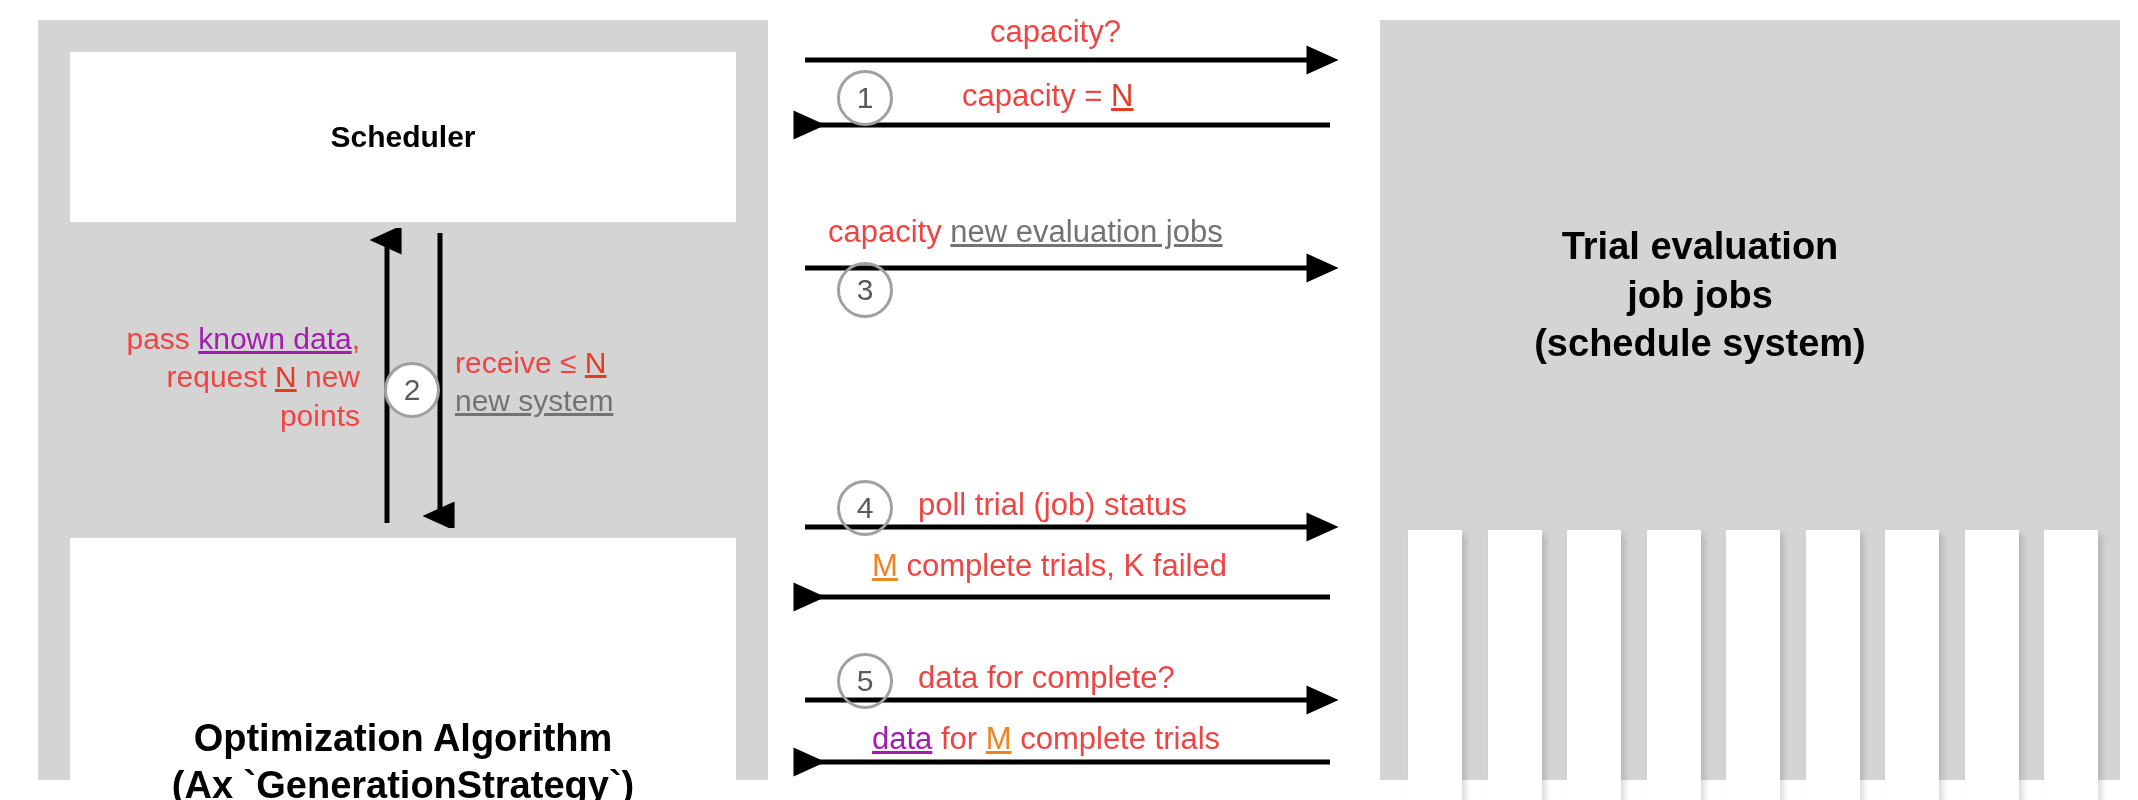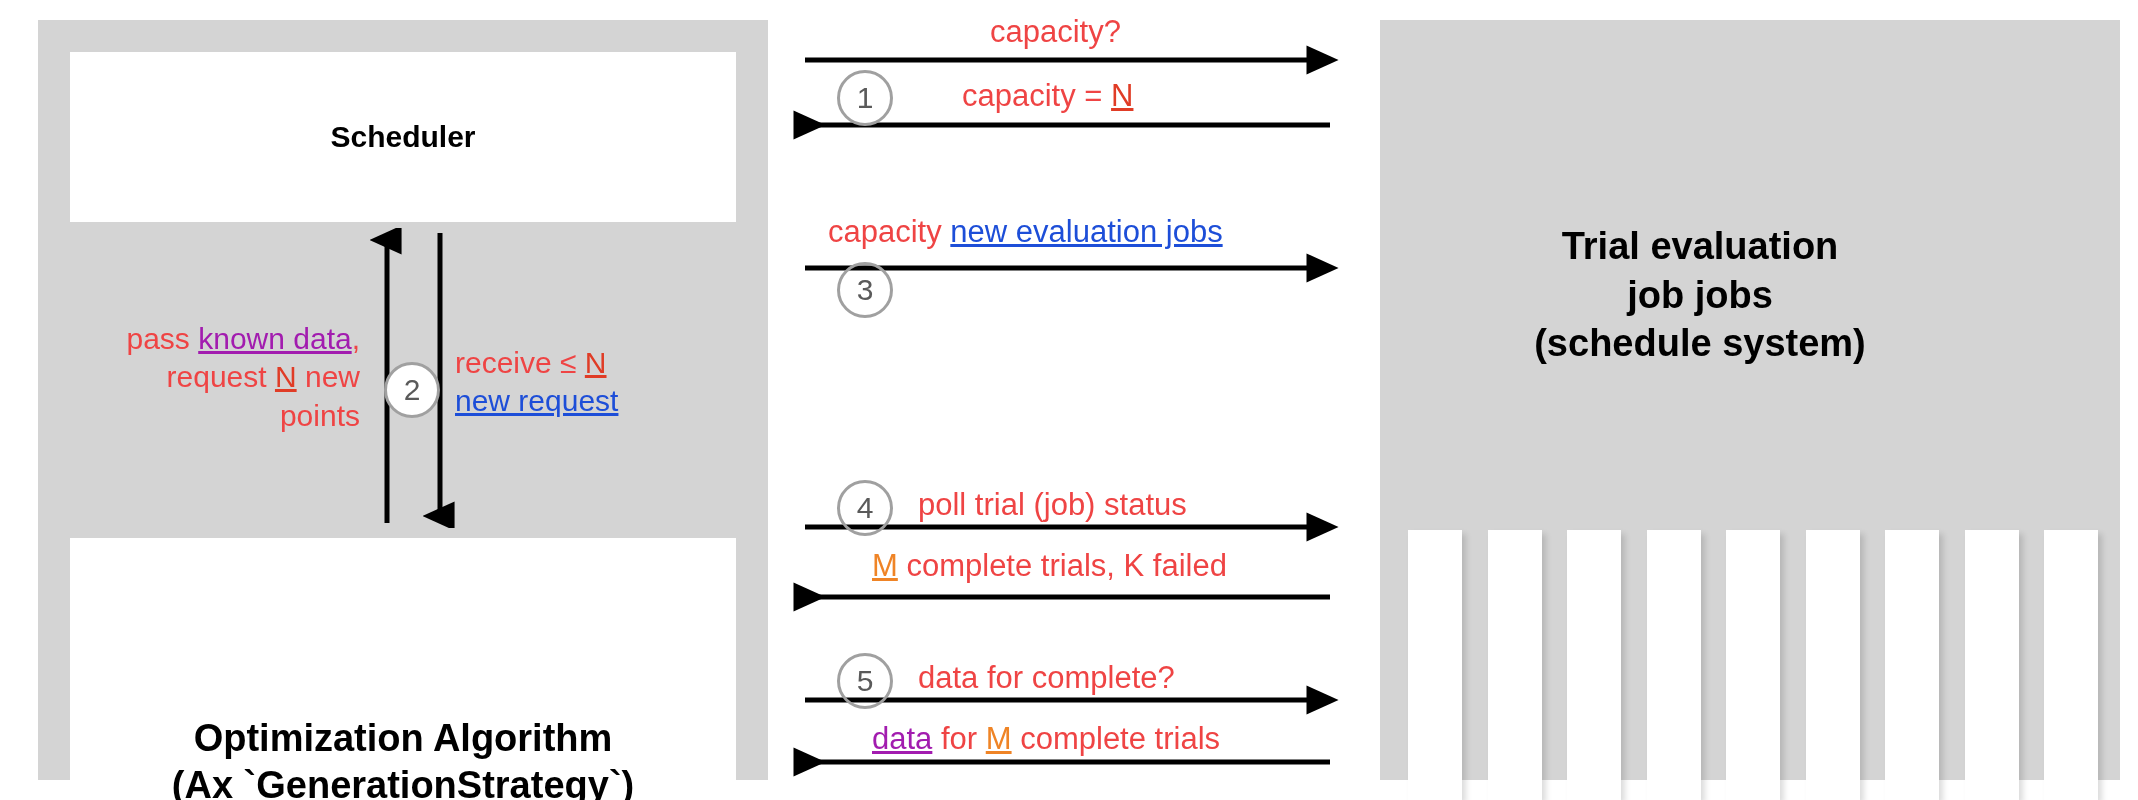--- a/index.html
+++ b/index.html
@@ -78,21 +78,21 @@
     width: 54px;
     height: 270px;
     background: #ffffff;
     box-shadow: 4px 4px 6px rgba(0,0,0,0.14);
   }
 
   
   .txt       { color: #ef4444; }
   .k-red     { color: #e03c26; text-decoration: underline; }
   .k-green   { color: #a21caf; text-decoration: underline; }
-  .k-blue    { color: #1d4ed8; text-decoration: underline; }
+  .k-blue    { color: #737373; text-decoration: underline; }
   .k-orange  { color: #ef8426; text-decoration: underline; }
 
   
   .side-label {
     position: absolute;
     font-size: 30px;
     line-height: 1.28;
     color: #5a5a5a;
     white-space: nowrap;
   }
@@ -166,21 +166,21 @@
   <div class="step-circle" style="left:384px; top:362px;">2</div>
 
   <div class="side-label" id="pass-label">
     <span class="line"><span class="txt">pass </span><span class="k-green">known data</span><span class="txt">,</span></span>
     <span class="line"><span class="txt">request </span><span class="k-red">N</span><span class="txt"> new</span></span>
     <span class="line txt">points</span>
   </div>
 
   <div class="side-label" id="receive-label">
     <span class="line"><span class="txt">receive ≤ </span><span class="k-red">N</span></span>
-    <span class="line"><span class="k-blue">new request</span></span>
+    <span class="line"><span class="k-blue">new system</span></span>
   </div>
 
   <svg style="position:absolute; left:0; top:0; width:2138px; height:800px; z-index:1; pointer-events:none;">
     <defs>
       <marker id="hRight" viewBox="0 0 12 12" refX="7" refY="6" markerWidth="7" markerHeight="7" orient="auto">
         <path d="M 1 1 L 12 6 L 1 11 z" fill="#000"></path>
       </marker>
       <marker id="hLeft" viewBox="0 0 12 12" refX="5" refY="6" markerWidth="7" markerHeight="7" orient="auto">
         <path d="M 11 1 L 0 6 L 11 11 z" fill="#000"></path>
       </marker>

